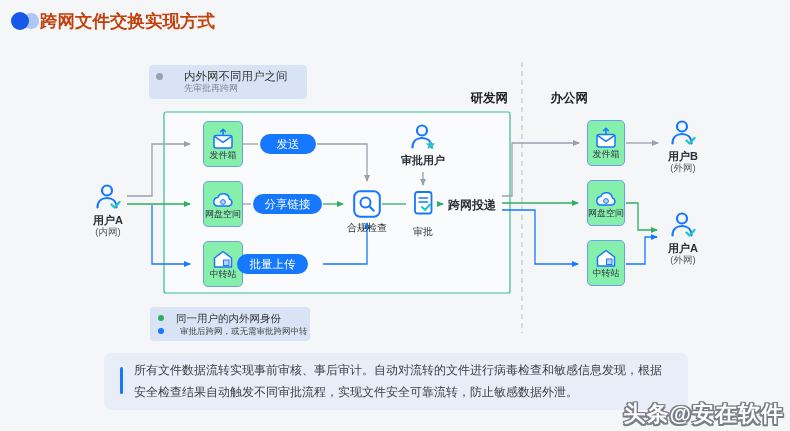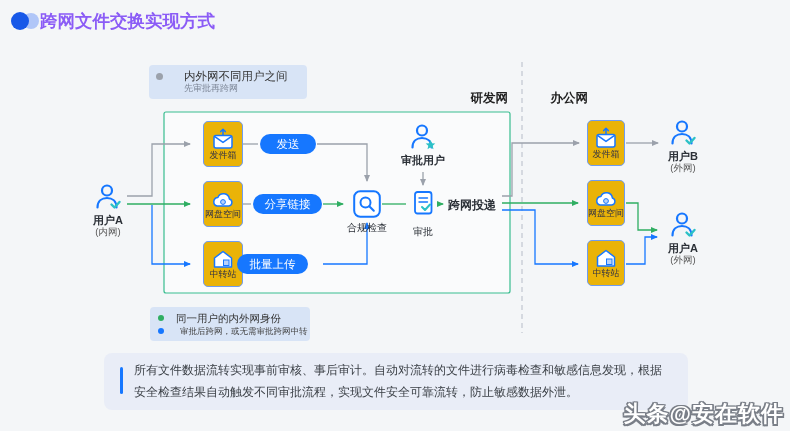--- a/index.html
+++ b/index.html
@@ -1,21 +1,21 @@
 <!DOCTYPE html>
 <html><head>
 <meta charset="utf-8">
 <style>
   html,body{margin:0;padding:0;}
   body{font-family:"Liberation Sans","DejaVu Sans",sans-serif;background:#e9ebee;}
   #canvas{position:relative;width:790px;height:431px;background:#f4f6f8;overflow:hidden;}
   .abs{position:absolute;}
-  .title{font-size:17.5px;font-weight:700;color:#8b5cf6;white-space:nowrap;}
+  .title{font-size:17.5px;font-weight:700;color:#c2410c;white-space:nowrap;}
   .zone{font-size:12.5px;font-weight:700;color:#222;text-align:right;}
-  .node-box{width:40px;height:46px;background:#eab308;border:1px solid #6f9cf0;border-radius:5px;
+  .node-box{width:40px;height:46px;background:#86efac;border:1px solid #6f9cf0;border-radius:5px;
             display:flex;flex-direction:column;align-items:center;justify-content:center;gap:1px;box-sizing:border-box;z-index:3;}
   .nlabel{font-size:9px;color:#334;white-space:nowrap;line-height:1;}
   .pill{height:20px;background:#1677ff;border-radius:10px;color:#fff;font-size:11.5px;
         display:flex;align-items:center;justify-content:center;white-space:nowrap;z-index:3;box-sizing:border-box;}
   .person{display:flex;flex-direction:column;align-items:center;z-index:3;}
   .pname{font-size:11px;font-weight:700;color:#2c3138;margin-top:2px;line-height:1.15;white-space:nowrap;}
   .pnet{font-size:9.5px;color:#555;line-height:1.15;white-space:nowrap;}
   .small-label{font-size:10px;color:#2c3138;text-align:center;white-space:nowrap;}
   .delivery{font-size:12px;font-weight:700;color:#2c3138;white-space:nowrap;z-index:3;}
   .legend{background:#d8e4f6;border-radius:4px;box-sizing:border-box;z-index:3;}

